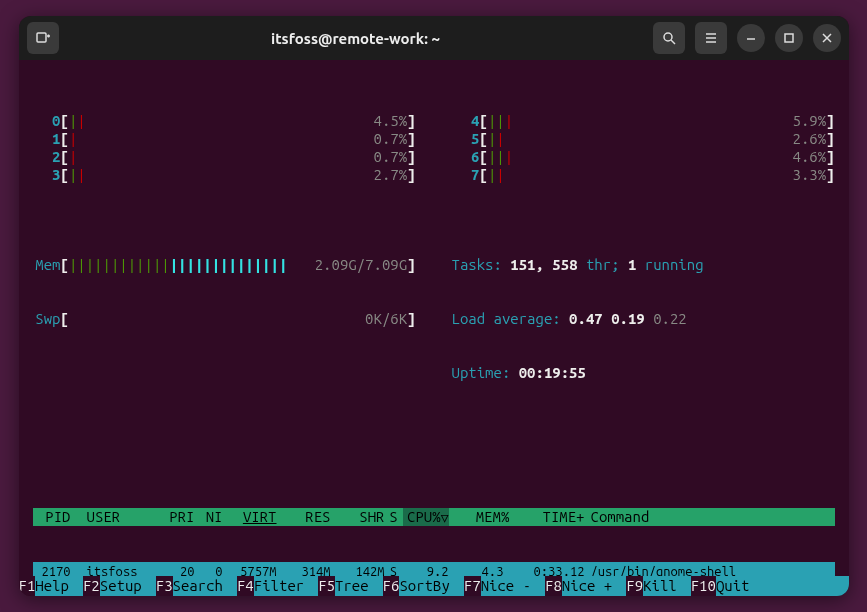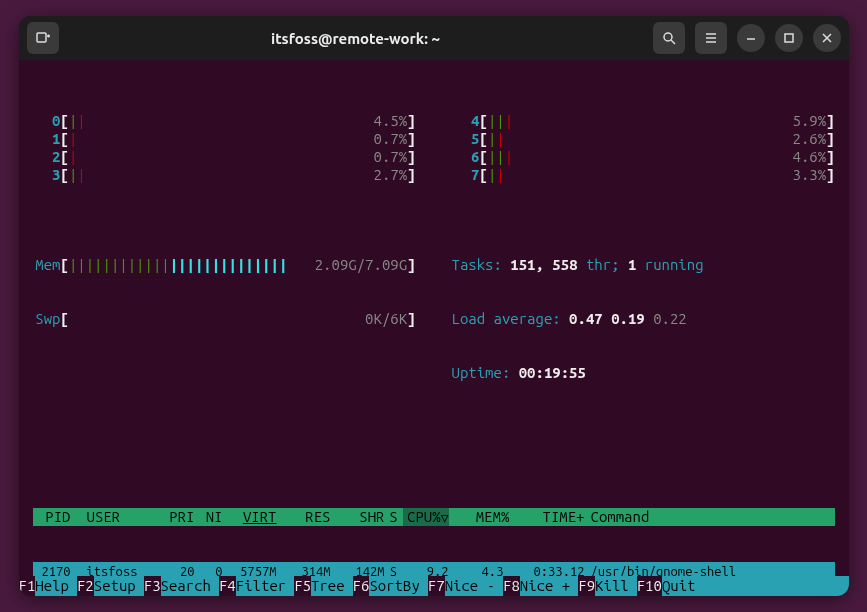--- a/index.html
+++ b/index.html
@@ -99,21 +99,21 @@
 .sort-col { background: #1a6b4a; }
 .header-row .sort-ind { font-size: 13px; }
 
 .fnbar {
   display: flex;
   font-size: 15px;
   line-height: 20px;
   background: #300a24;
 }
 .fnkey { color: #eee; }
-.fnlabel { background: #2aa1b3; color: #000; padding-right: 8px; }
+.fnlabel { background: #2aa1b3; color: #000; padding-right: 14px; }
 .fnbar .fncell { display: flex; }
 .fnbar .fnspacer { flex:1; background:#2aa1b3; }
 </style>
 </head>
 <body>
 
 <div class="window">
   <div class="titlebar">
     <div class="titlebar-btn">
       <svg class="svgicon" viewBox="0 0 16 16">

